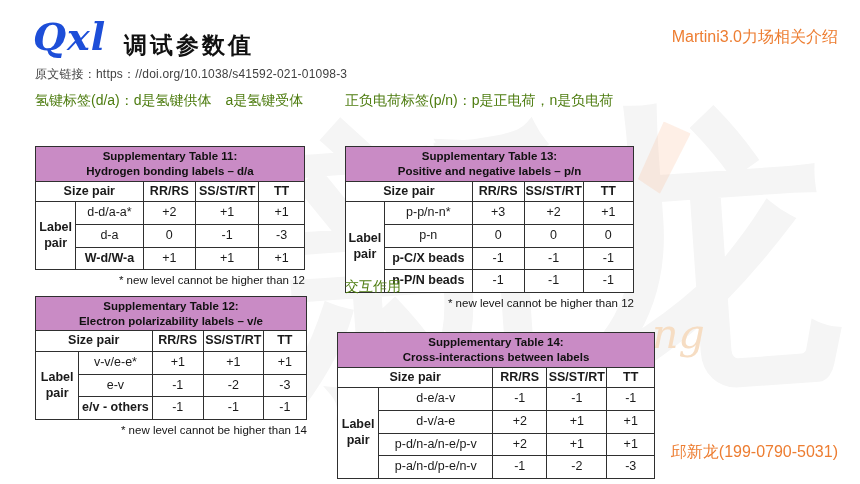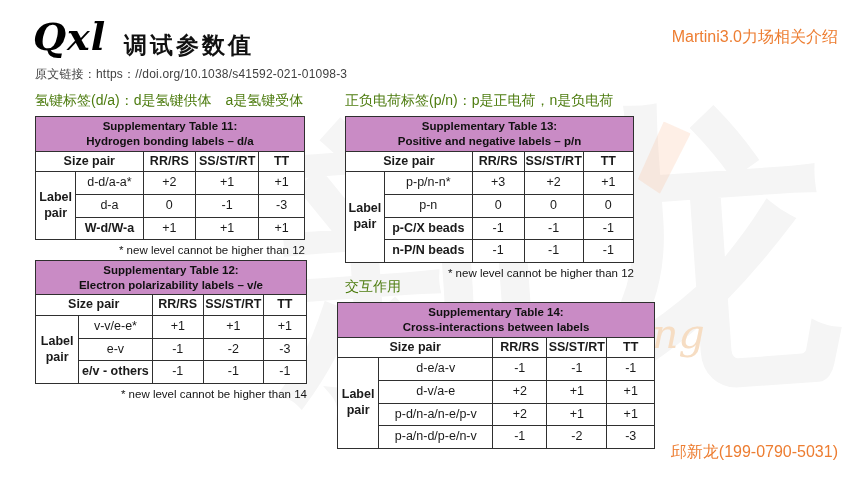--- a/index.html
+++ b/index.html
@@ -22,21 +22,21 @@
   .wm-wedge{
     position:absolute;left:642px;top:122px;width:44px;height:72px;z-index:0;
     background:rgba(250,180,140,0.22);
     clip-path:polygon(35% 0,100% 10%,55% 100%,0 85%);
     transform:rotate(10deg);
   }
   
   .logo{
     position:absolute;left:33px;top:14px;z-index:2;
     font-family:"DejaVu Serif",serif;font-style:italic;font-weight:bold;
-    font-size:38px;color:#000000;letter-spacing:1px;
+    font-size:38px;color:#1d4ed8;letter-spacing:1px;
   }
   .title{
     position:absolute;left:124px;top:30px;z-index:2;
     font-size:23px;font-weight:bold;letter-spacing:3px;color:#111;
   }
   .corner-note{
     position:absolute;right:22px;top:27px;z-index:2;
     font-size:16px;color:#ed7d31;
   }
   .link{
@@ -55,21 +55,21 @@
   #sec-cross{left:337px;top:276px;width:330px;}
   #sec-cross .caption{padding-left:8px;}
   .caption{font-size:14px;color:#4d7c0f;line-height:1.45;margin-bottom:6px;}
   #sec-ve .caption{margin-bottom:4px;}
   .twrap{display:block;}
   #sec-hydrogen .twrap{width:270px;}
   #sec-pn .twrap{width:289px;}
   #sec-ve .twrap{width:272px;}
   #sec-cross .twrap{width:318px;}
   
-  table.ptable{border-collapse:collapse;table-layout:fixed;width:100%;background:#14b8a6;}
+  table.ptable{border-collapse:collapse;table-layout:fixed;width:100%;background:#14b8a6;margin-top:36px;}
   table.ptable td{
     border:1px solid #2f2f2f;text-align:center;vertical-align:middle;
     font-size:12.5px;padding:3px 1px;background:#fff;line-height:1.25;
   }
   table.ptable td.band{
     background:#c98bc5;font-weight:bold;font-size:11.5px;line-height:1.28;
     padding:2px 1px;color:#111;
   }
   table.ptable td.colhead{font-weight:bold;padding:2px 1px;}
   table.ptable td.rowhead{font-weight:bold;}

